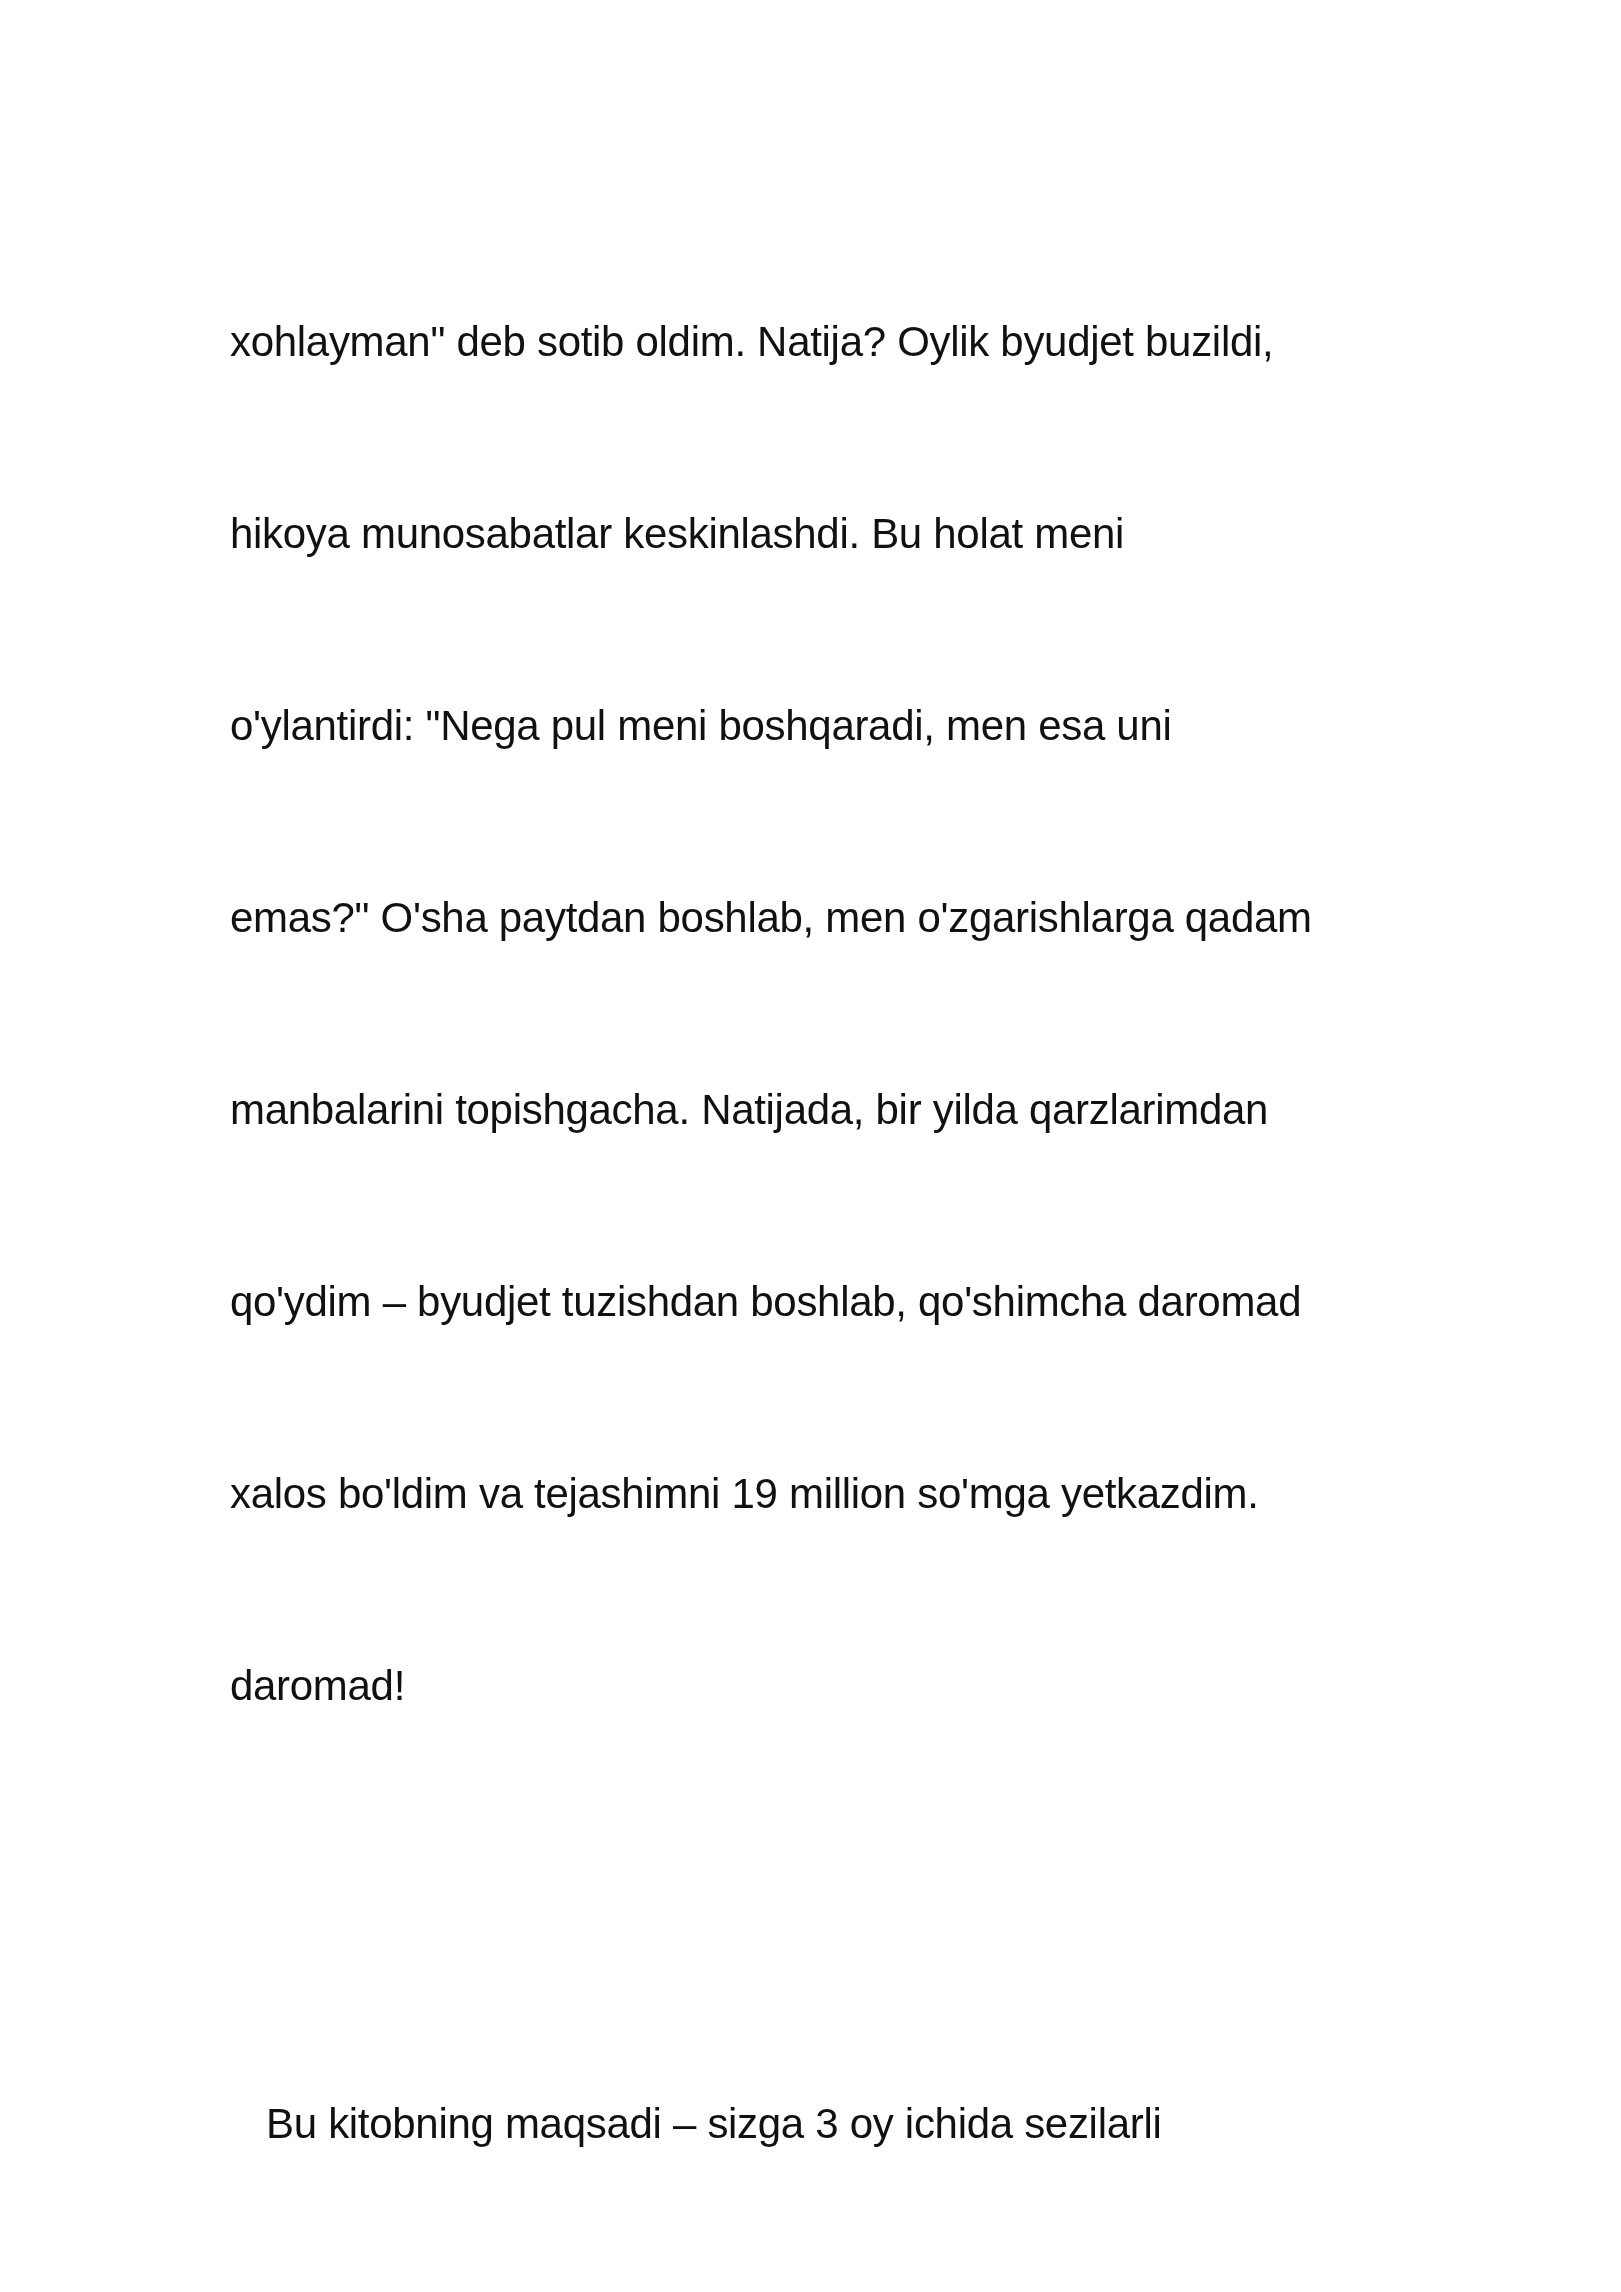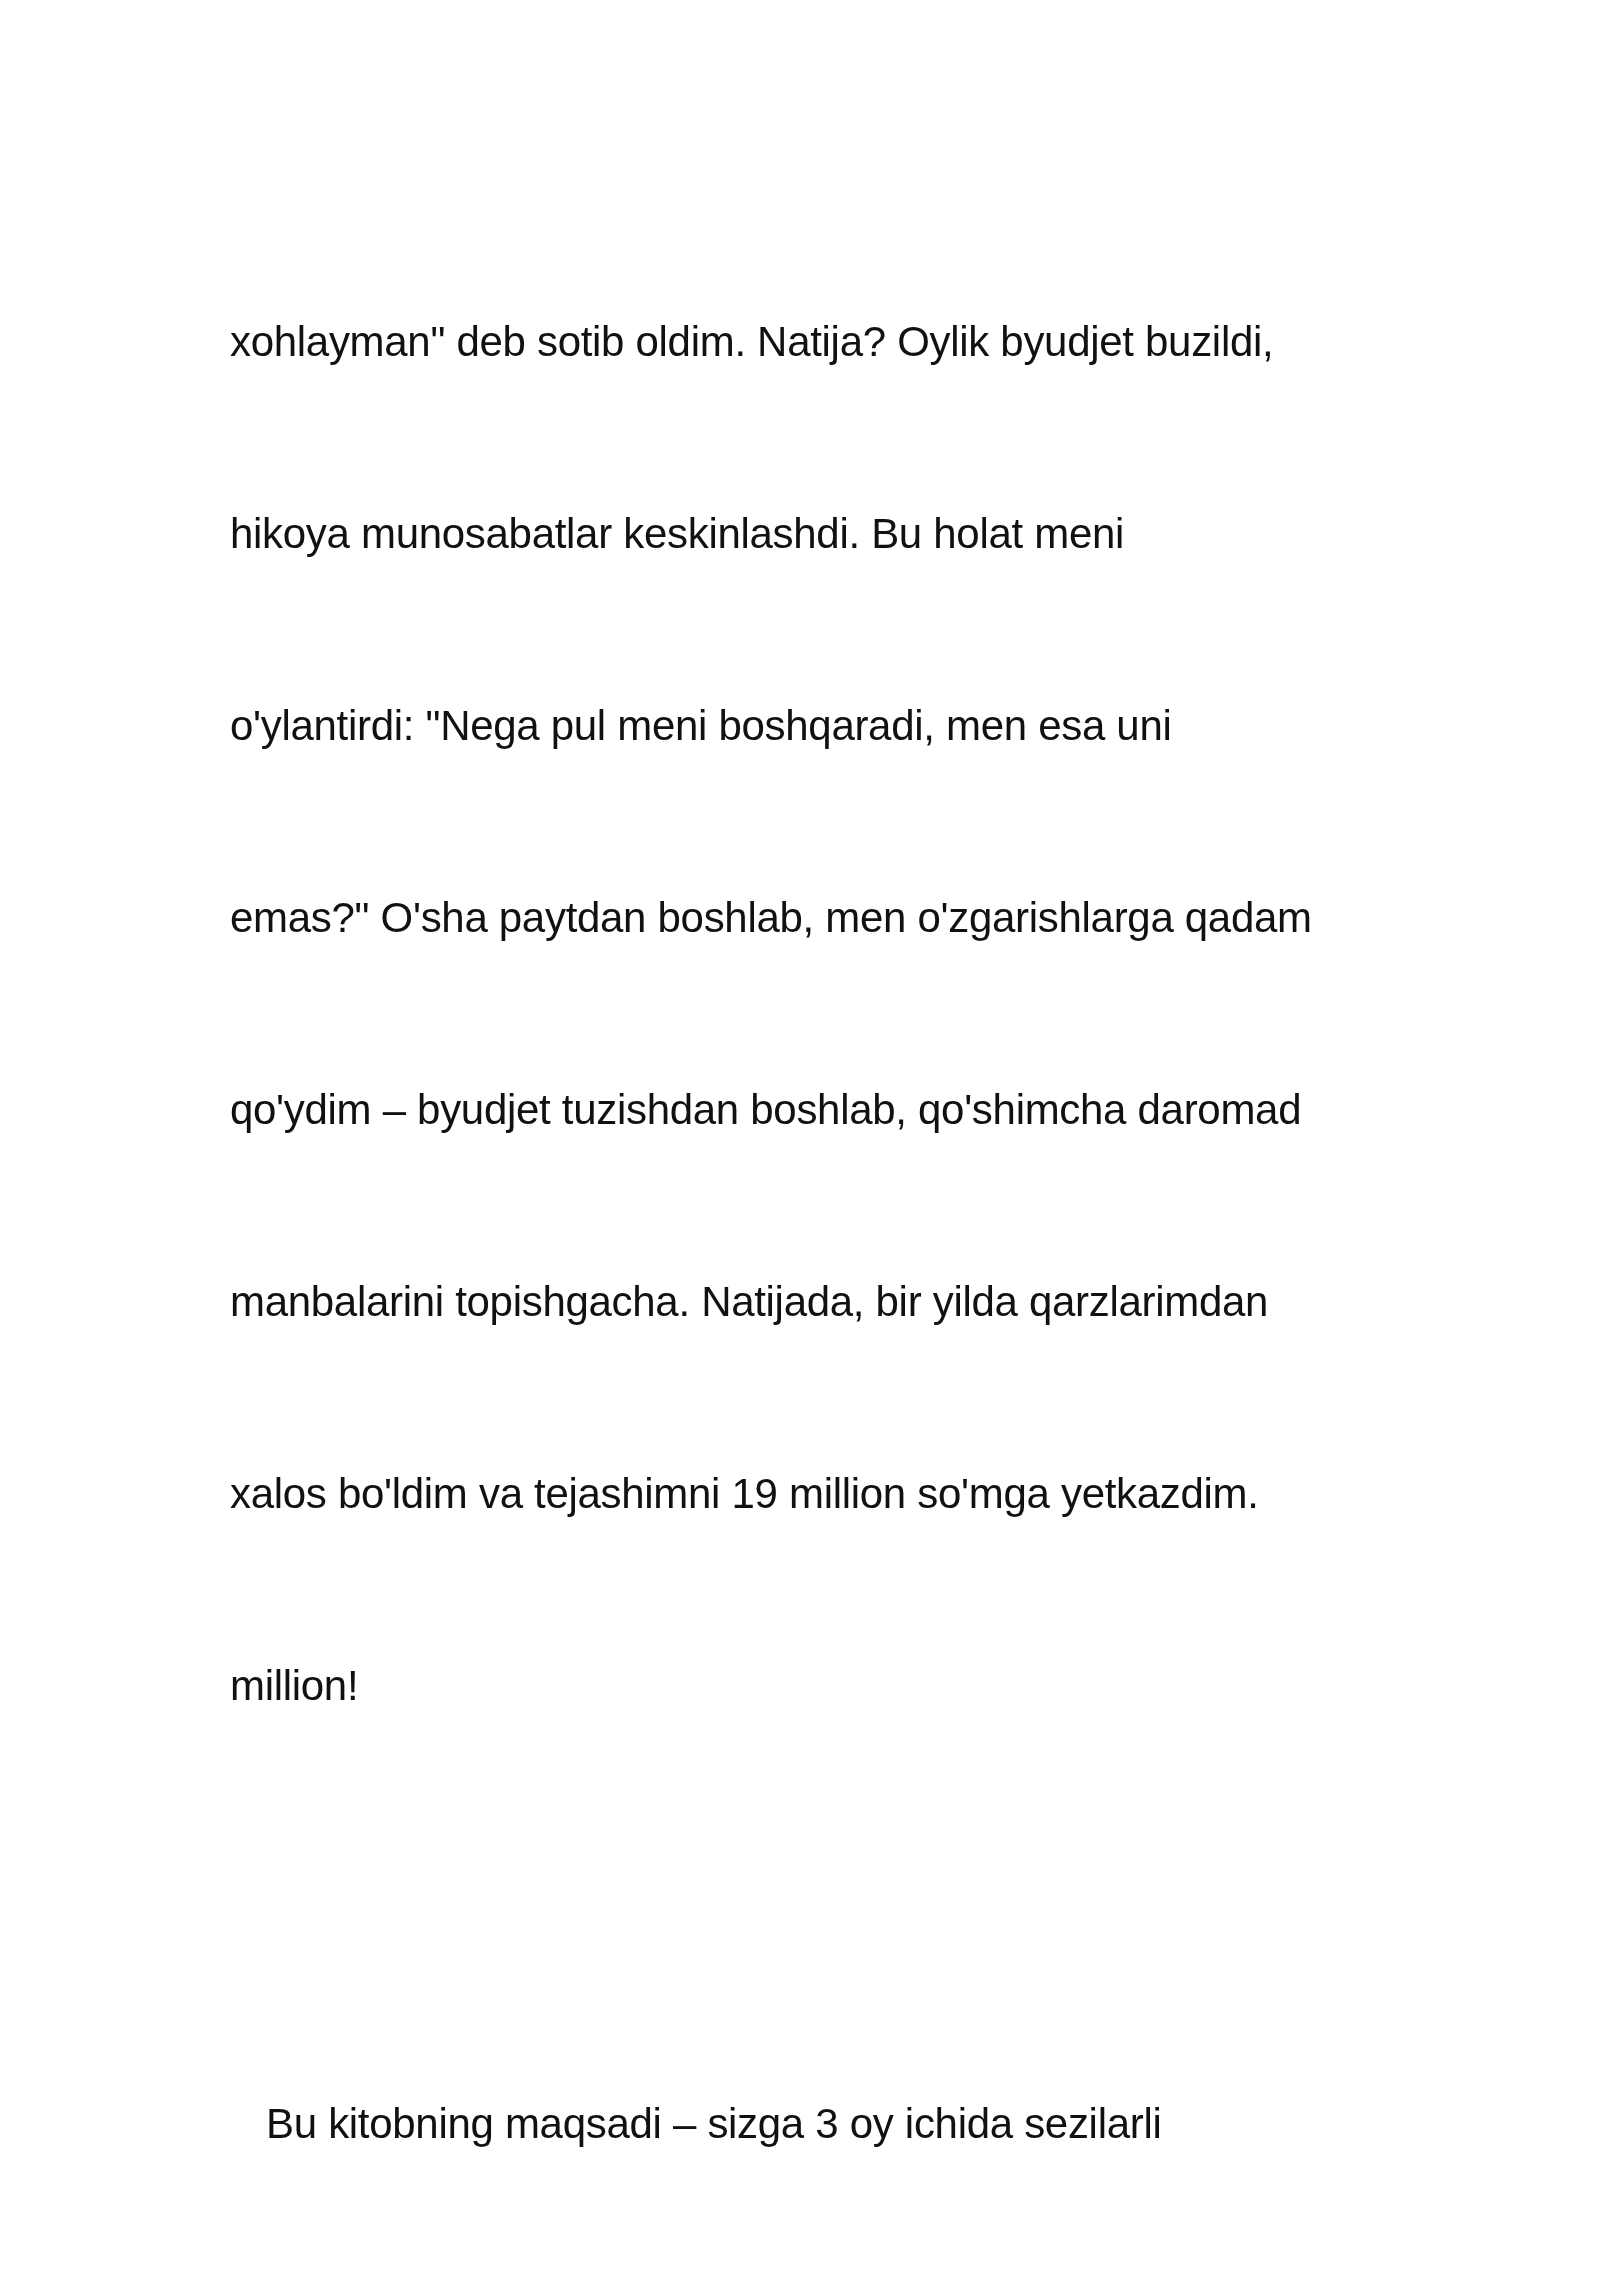--- a/index.html
+++ b/index.html
@@ -37,24 +37,24 @@
 </head>
 <body>
 
 <div class="page">
 
   <div class="para">
     <div class="line">xohlayman" deb sotib oldim. Natija? Oylik byudjet buzildi,</div>
     <div class="line">hikoya munosabatlar keskinlashdi. Bu holat meni</div>
     <div class="line">o'ylantirdi: "Nega pul meni boshqaradi, men esa uni</div>
     <div class="line">emas?" O'sha paytdan boshlab, men o'zgarishlarga qadam</div>
+    <div class="line">manbalarini topishgacha. Natijada, bir yilda qarzlarimdan</div>
     <div class="line">qo'ydim – byudjet tuzishdan boshlab, qo'shimcha daromad</div>
-    <div class="line">manbalarini topishgacha. Natijada, bir yilda qarzlarimdan</div>
     <div class="line">xalos bo'ldim va tejashimni 19 million so'mga yetkazdim.</div>
-    <div class="line">million!</div>
+    <div class="line">daromad!</div>
   </div>
 
   <div class="para indent-first">
     <div class="line">Bu kitobning maqsadi – sizga 3 oy ichida sezilarli</div>
     
     
     
     
     
     

